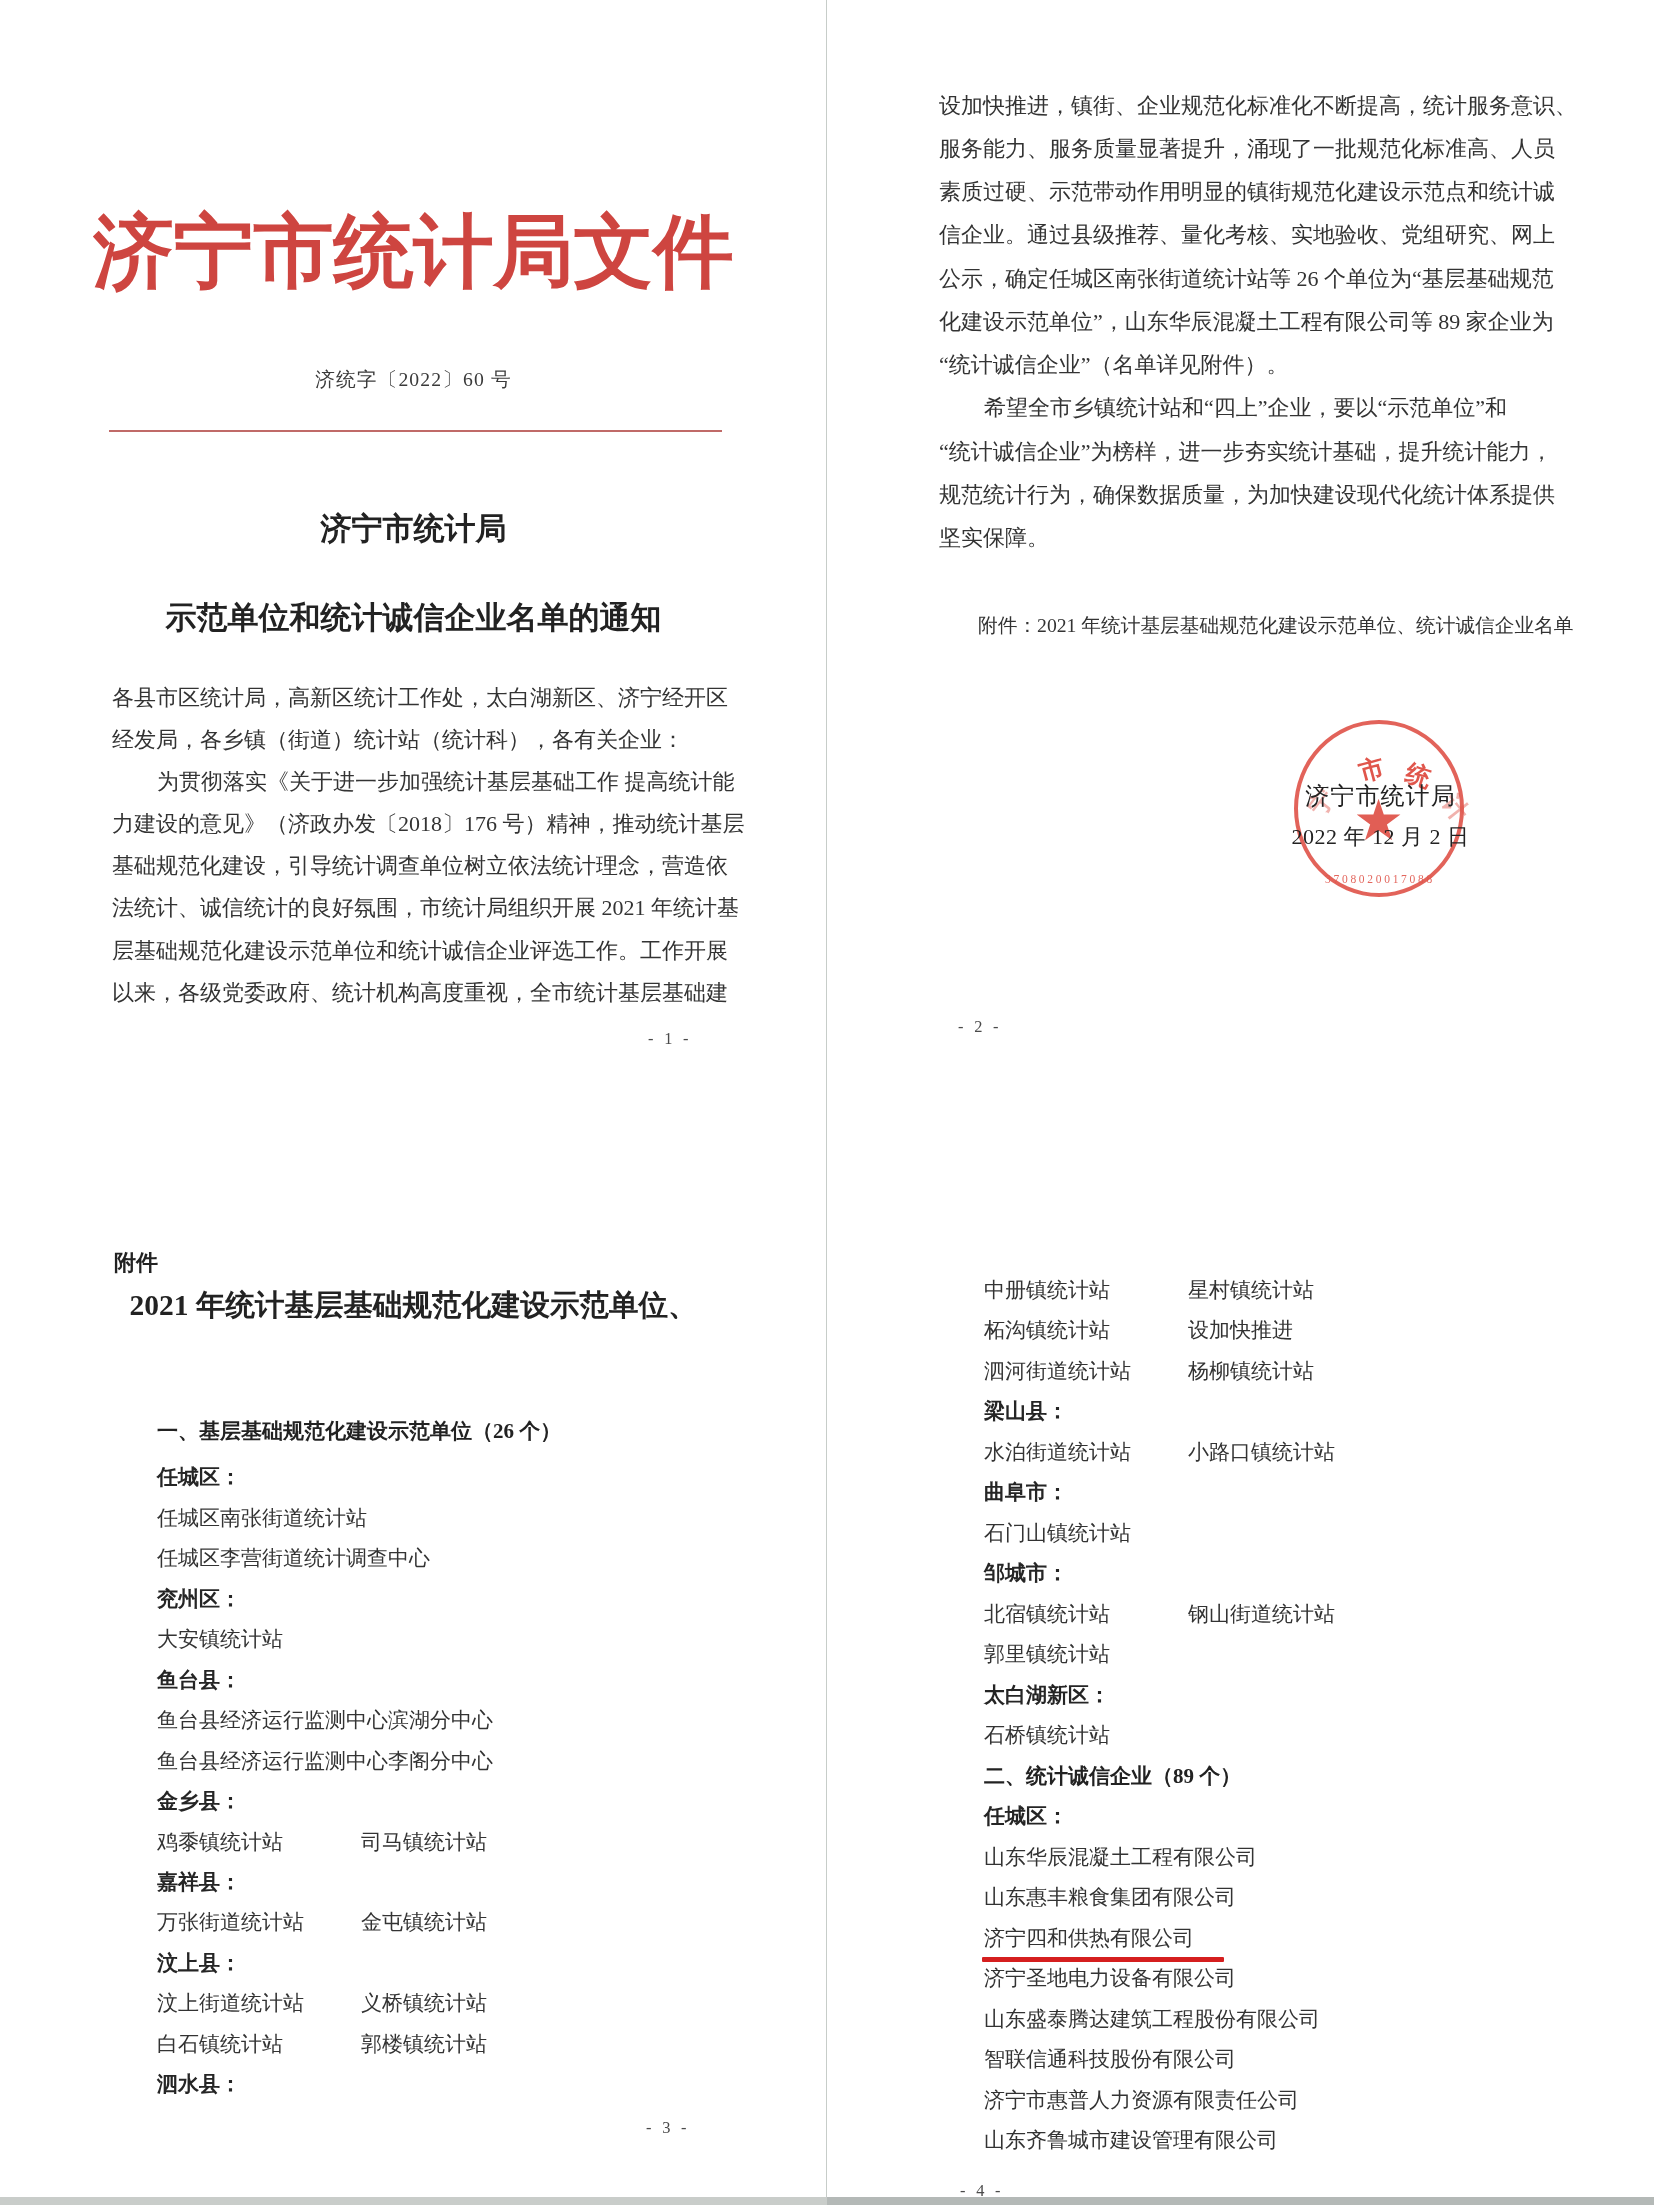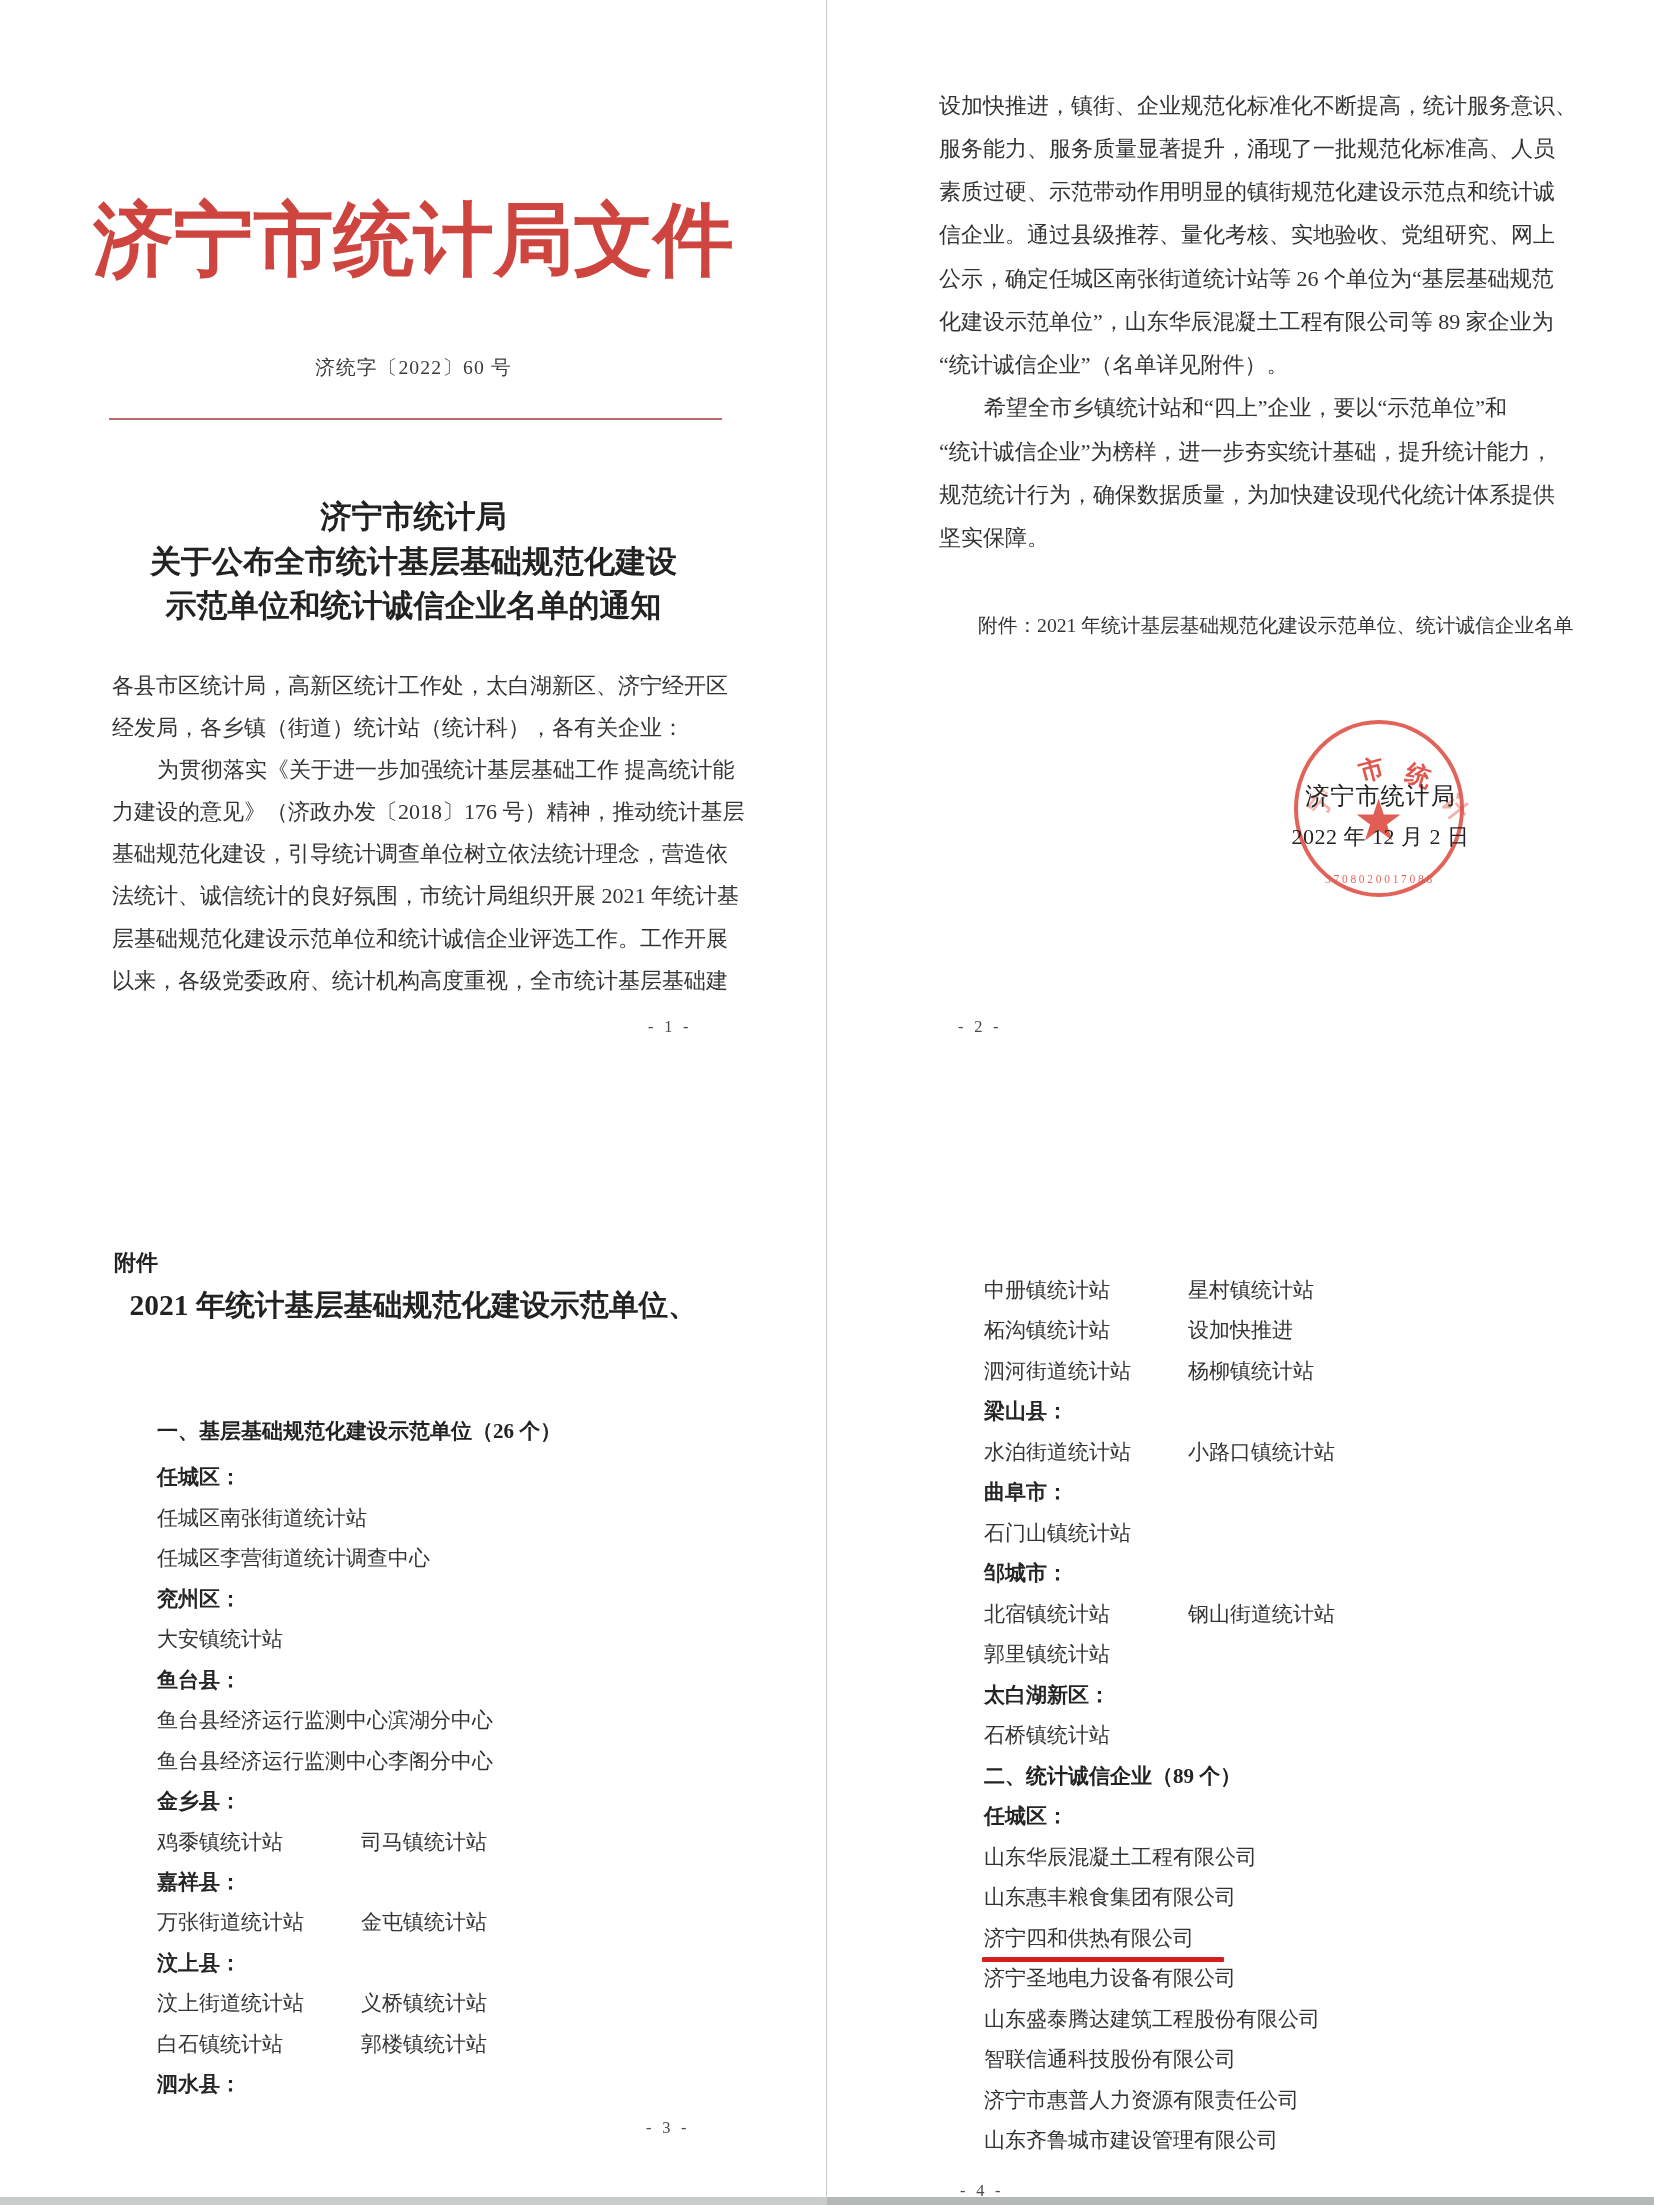--- a/index.html
+++ b/index.html
@@ -7,21 +7,21 @@
   body{
     width:1655px;height:2205px;
     background:#ffffff;
     font-family:"Liberation Serif","DejaVu Serif",serif;
     color:#2e2e2e;
     overflow:hidden;
     position:relative;
   }
   .canvas{position:absolute;left:0;top:0;width:1655px;height:2205px;}
   .page{position:absolute;width:827px;height:1103px;background:#ffffff;}
-  #page1{left:0;top:0;}
+  #page1{left:0;top:12px;}
   #page2{left:827px;top:0;}
   #page3{left:0;top:1103px;}
   #page4{left:827px;top:1166px;}
   .divider-v{position:absolute;left:826px;top:0;width:1.1px;height:2205px;background:#b9c0bc;opacity:.8;}
   .scan-edge{position:absolute;left:0;top:2197px;width:1655px;height:8.8px;background:#c9cdca;}
   .scan-edge-dark{position:absolute;left:827px;top:2197px;width:827px;height:8.8px;background:#b4b9b7;}
 
   .line{position:absolute;white-space:nowrap;line-height:1;}
 
   
@@ -68,21 +68,20 @@
 </head>
 <body>
 
 <div class="canvas">
 
   <div class="page" id="page1">
     <div class="line masthead">济宁市统计局文件</div>
     <div class="line docnum">济统字〔2022〕60 号</div>
     <div class="red-rule"></div>
     <div class="line doc-title t1">济宁市统计局</div>
-    <div class="line doc-title t2">关于公布全市统计基层基础规范化建设</div>
     <div class="line doc-title t3">示范单位和统计诚信企业名单的通知</div>
 
     <div class="line body-line" style="top:675px">各县市区统计局，高新区统计工作处，太白湖新区、济宁经开区</div>
     <div class="line body-line" style="top:717px">经发局，各乡镇（街道）统计站（统计科），各有关企业：</div>
     <div class="line body-line indent" style="top:759px">为贯彻落实《关于进一步加强统计基层基础工作 提高统计能</div>
     <div class="line body-line" style="top:801px">力建设的意见》（济政办发〔2018〕176 号）精神，推动统计基层</div>
     <div class="line body-line" style="top:843px">基础规范化建设，引导统计调查单位树立依法统计理念，营造依</div>
     <div class="line body-line" style="top:885px">法统计、诚信统计的良好氛围，市统计局组织开展 2021 年统计基</div>
     <div class="line body-line" style="top:928px">层基础规范化建设示范单位和统计诚信企业评选工作。工作开展</div>
     <div class="line body-line" style="top:970px">以来，各级党委政府、统计机构高度重视，全市统计基层基础建</div>

